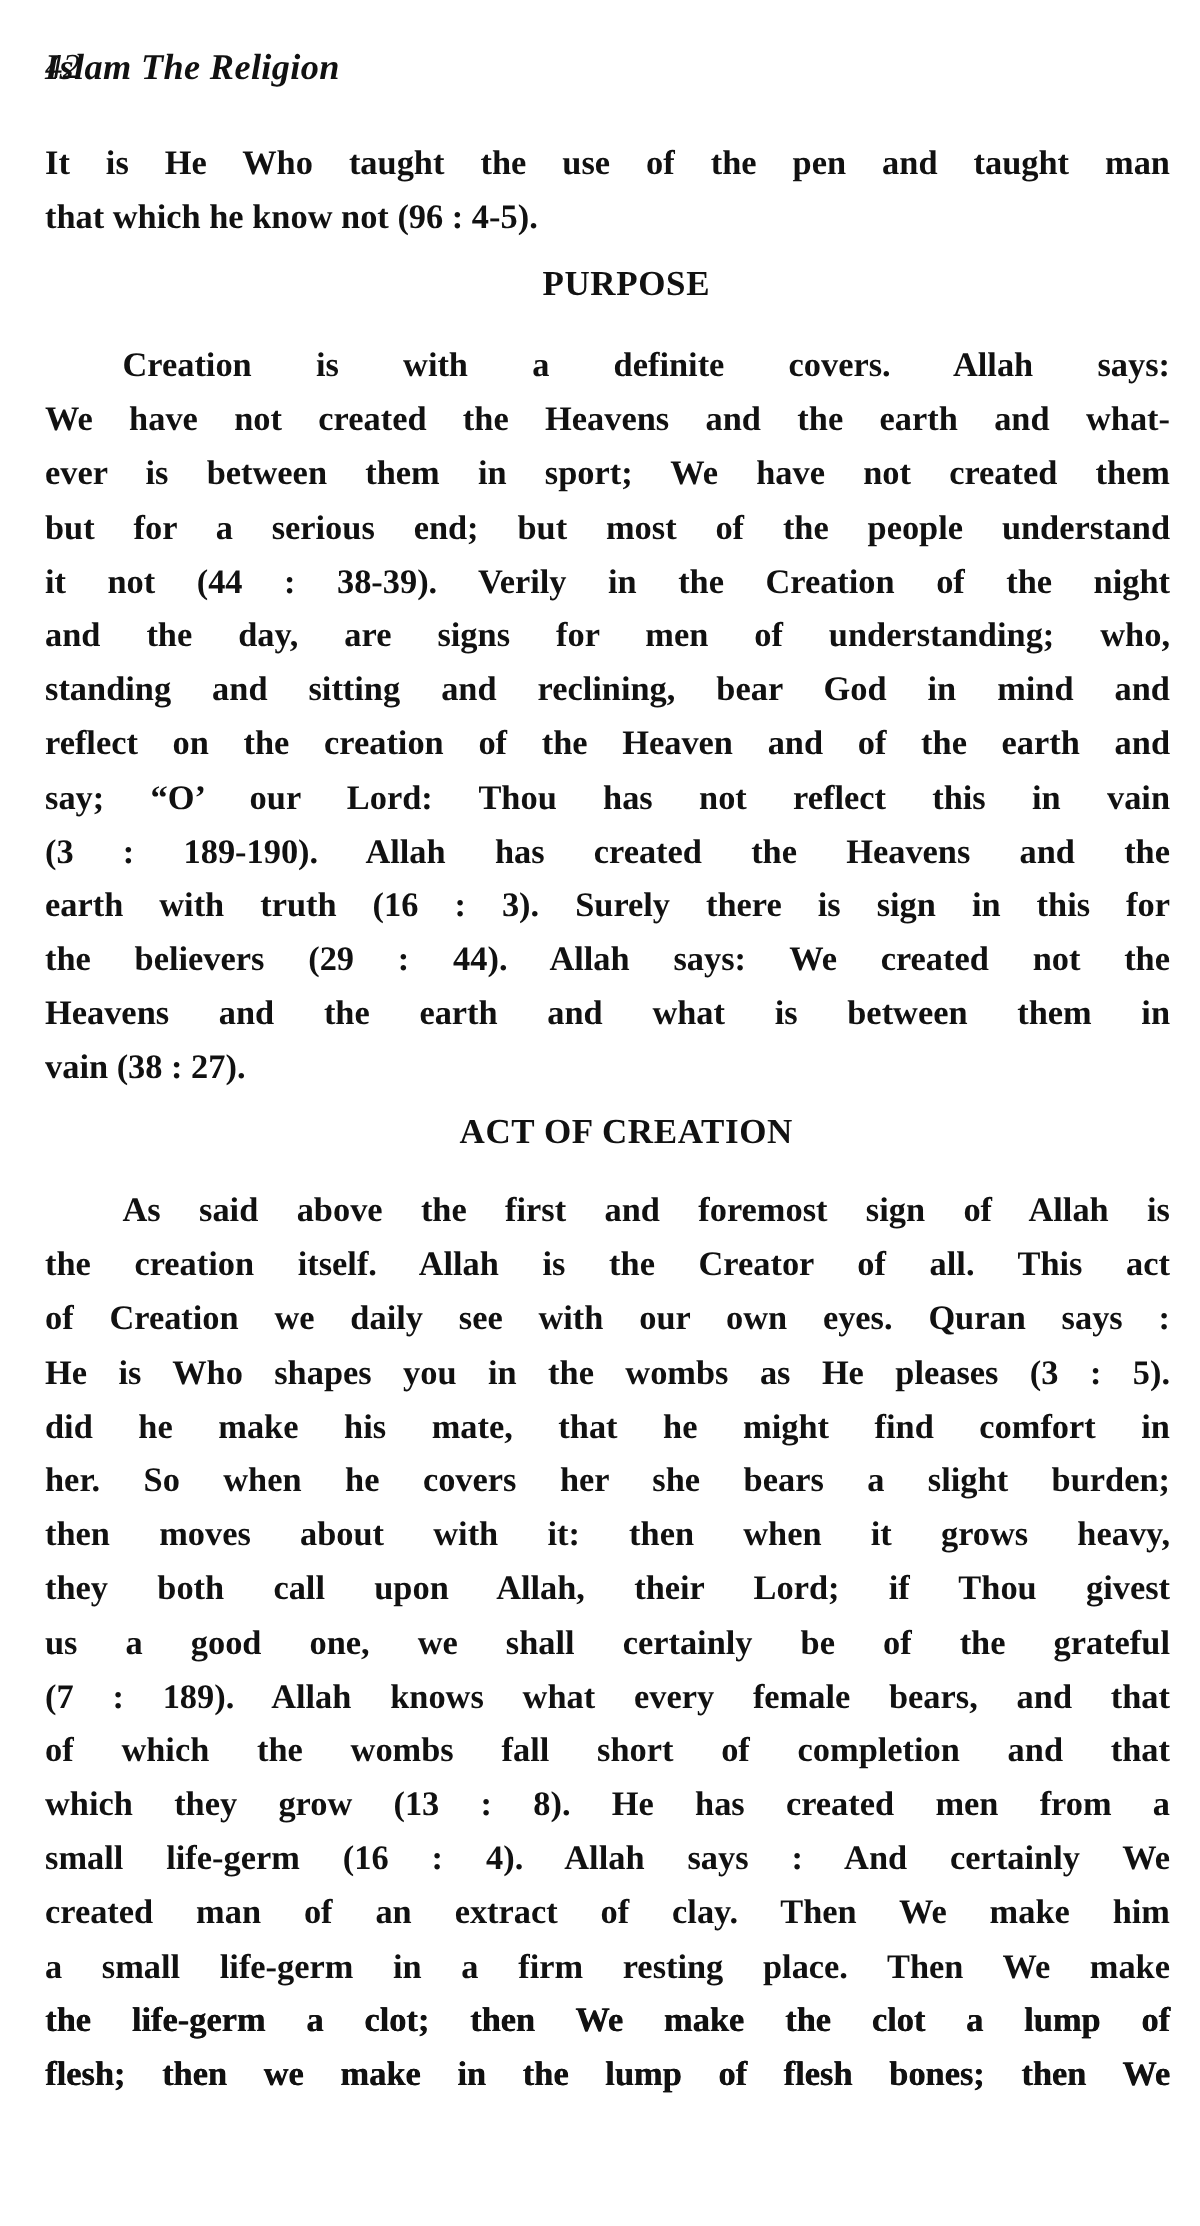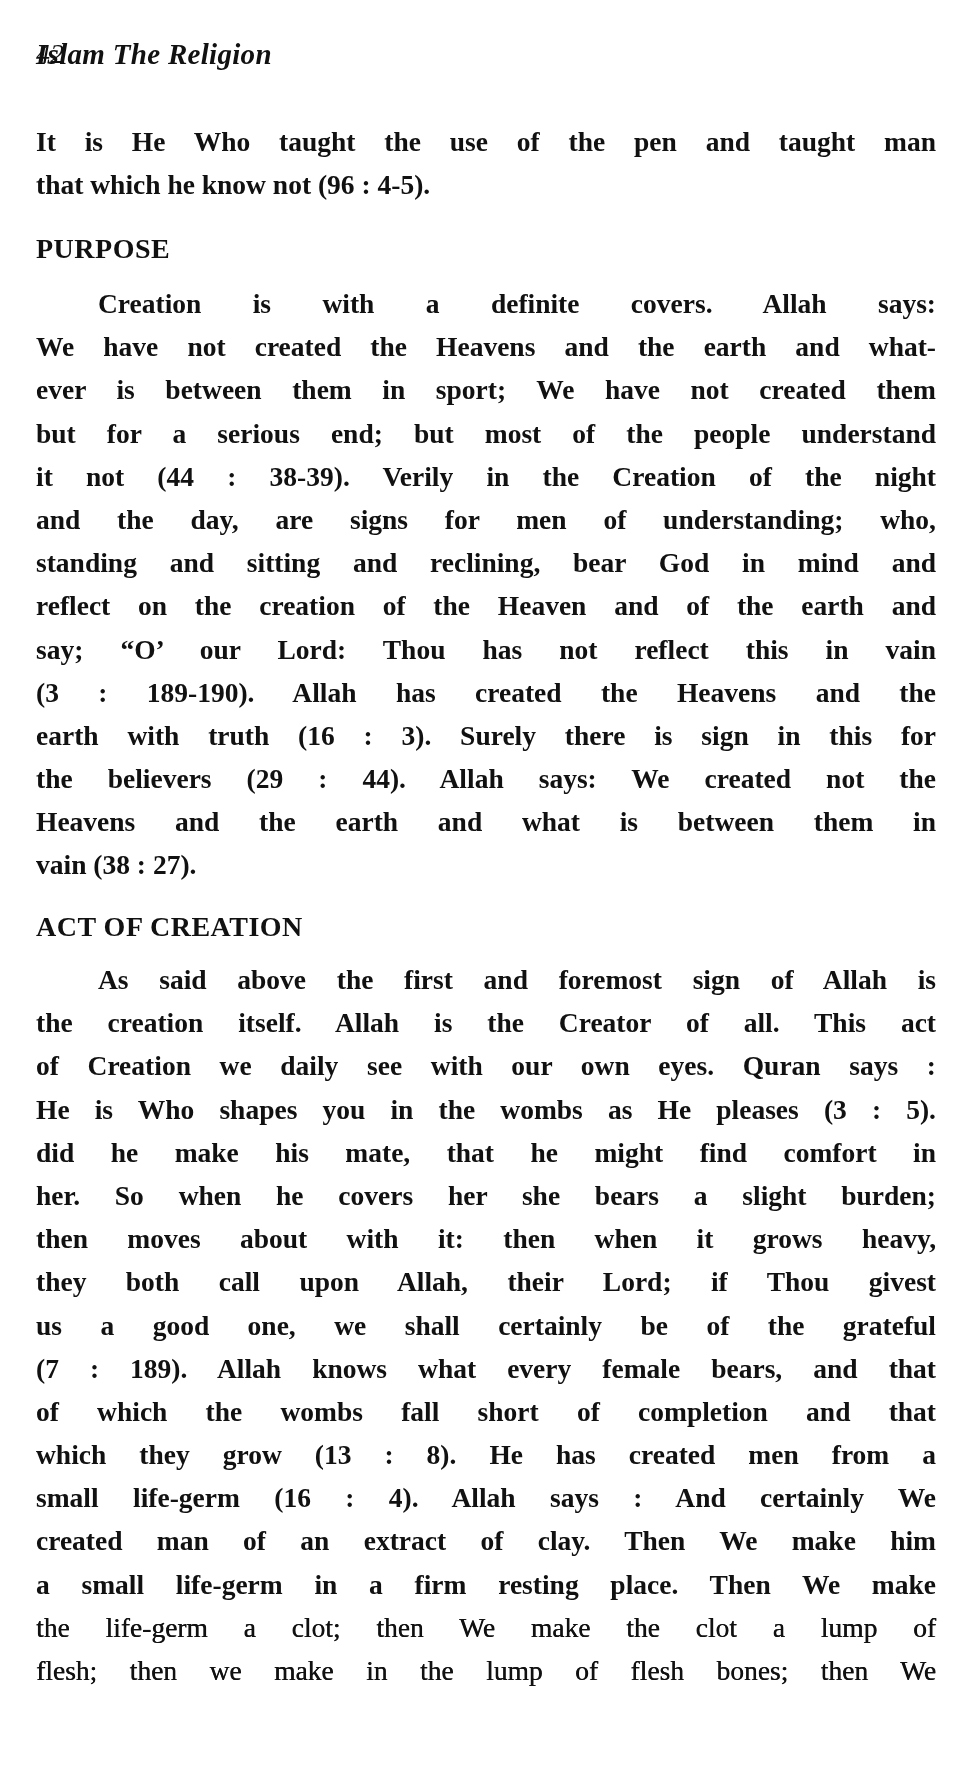--- a/index.html
+++ b/index.html
@@ -44,51 +44,49 @@
       text-align: left;
       font-style: italic;
       font-weight: bold;
       font-size: 29px;
       letter-spacing: 0.3px;
     }
     .block {
       position: absolute;
       left: 0;
       width: 900px;
-      margin-top: 12px;
     }
     .line {
       display: block;
       height: 43.2px;
       line-height: 43.2px;
       font-size: 27.5px;
       font-weight: bold;
       text-align: justify;
       text-align-last: justify;
       white-space: nowrap;
       overflow: visible;
     }
     .line.last {
       text-align-last: left;
     }
     .line.indent {
       padding-left: 62px;
     }
     .heading {
       position: absolute;
-      left: 0;
+      left: 15px;
       width: 900px;
-      text-align: left;
+      text-align: center;
       font-weight: bold;
       font-size: 28px;
       letter-spacing: 0.5px;
-      margin-top: 21px;
     }
     .heavy {
-      font-weight: 400;
+      font-weight: 700;
       text-shadow: 0.4px 0 0 #111;
     }
   </style>
 </head>
 <body>
 
 <div class="page">
 
   <div class="running-head">
     <span class="page-number">42</span>

